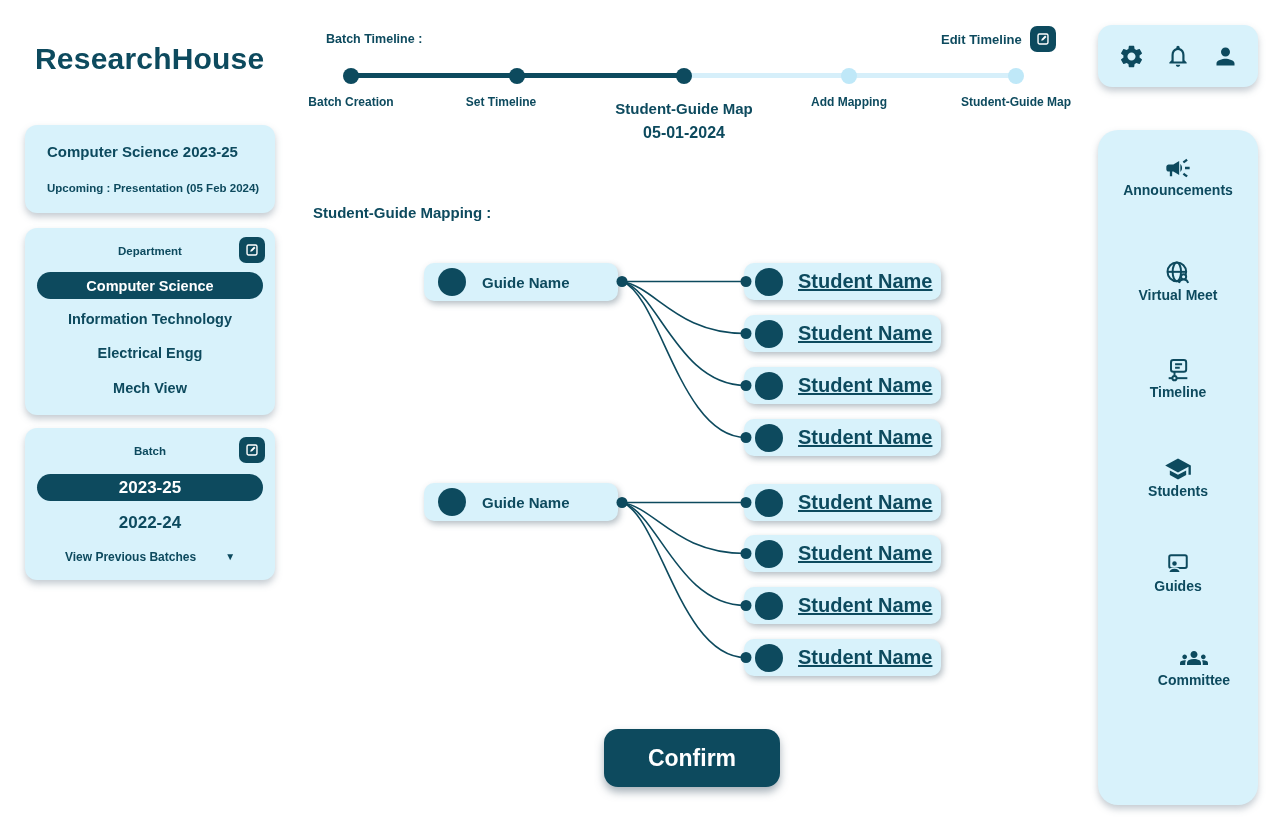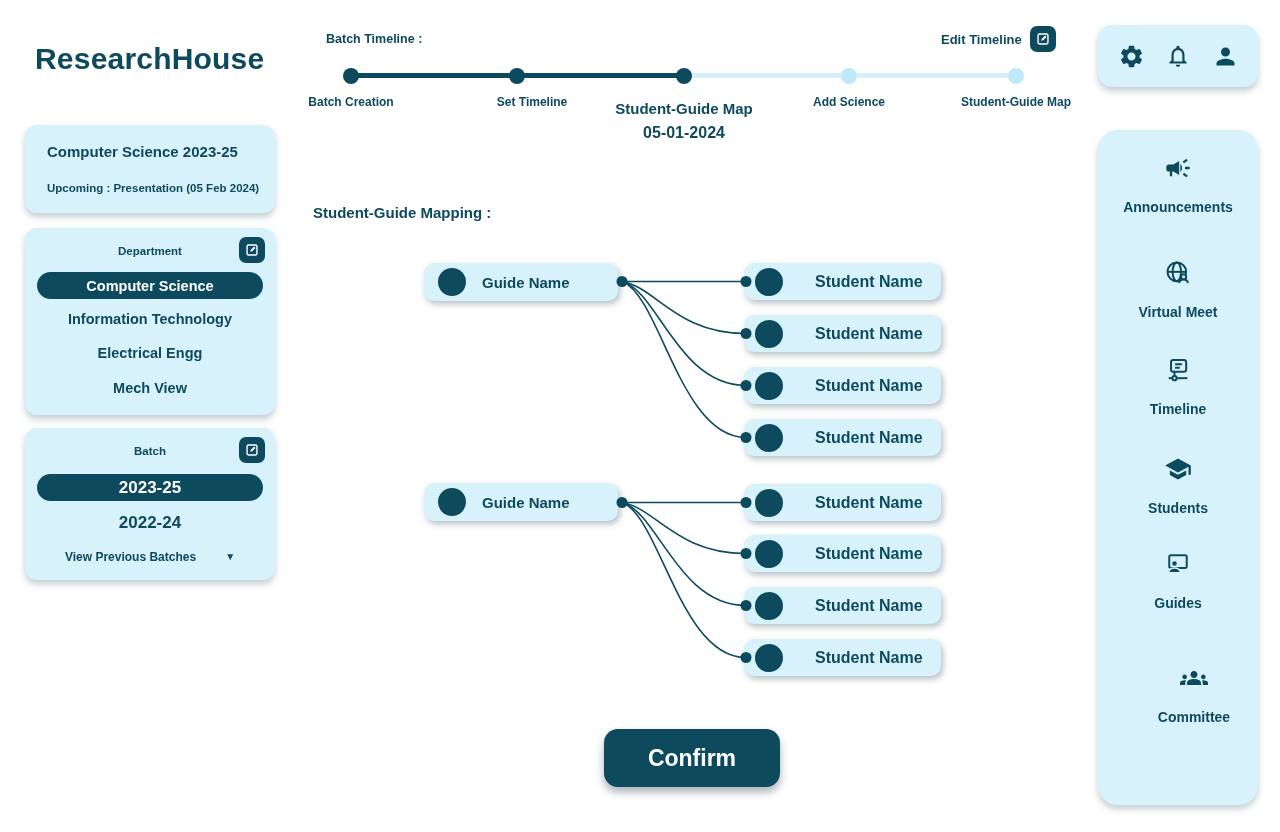--- a/index.html
+++ b/index.html
@@ -54,37 +54,37 @@
 
   
   .node{position:absolute;background:var(--card);border-radius:10px;
         box-shadow:2px 3px 6px rgba(90,110,125,.45);display:flex;align-items:center;cursor:pointer;}
   .guide-node{width:194px;height:38px;}
   .student-node{width:197px;height:37px;}
   .avatar{width:28px;height:28px;border-radius:50%;background:var(--primary);flex:0 0 auto;}
   .guide-node .avatar{margin-left:14px;}
   .student-node .avatar{margin-left:11px;}
   .node-label{margin-left:16px;font-size:15px;white-space:nowrap;}
-  .student-node .node-label{margin-left:32px;font-size:16px;}
+  .student-node .node-label{margin-left:15px;font-size:20px;text-decoration:underline;}
 
   .links{position:absolute;left:0;top:0;width:1280px;height:832px;pointer-events:none;z-index:5;}
 
   .confirm-btn{position:absolute;left:604px;top:729px;width:176px;height:58px;border:none;
                border-radius:14px;background:var(--primary);color:#fff;font-size:23px;
                font-weight:700;font-family:"Liberation Sans",sans-serif;cursor:pointer;
                box-shadow:0 5px 8px rgba(80,100,115,.5);}
 
   
   .icons-card{left:1098px;top:25px;width:160px;height:62px;border-radius:14px;
               display:flex;align-items:center;justify-content:space-evenly;}
   .icon-btn{background:none;border:none;padding:0;color:var(--primary);cursor:pointer;
             width:28px;height:28px;display:flex;align-items:center;justify-content:center;}
   .nav-panel{left:1098px;top:130px;width:160px;height:675px;border-radius:20px;}
   .nav-item{position:absolute;left:0;width:100%;display:flex;flex-direction:column;
-            align-items:center;gap:17px;cursor:pointer;color:var(--primary);}
+            align-items:center;cursor:pointer;color:var(--primary);}
   .nav-item .nav-icon{height:28px;display:flex;align-items:center;justify-content:center;}
   .nav-item .nav-label{font-size:14px;}
   svg{display:block;}
 </style>
 </head>
 <body>
 
 <div class="page">
 
   <div class="logo">ResearchHouse</div>
@@ -137,24 +137,24 @@
 
   <div class="track dark"></div>
   <div class="track light"></div>
   <span class="dot done" style="left:351px;"></span>
   <span class="dot done" style="left:517px;"></span>
   <span class="dot active" style="left:684px;"></span>
   <span class="dot upcoming" style="left:849px;"></span>
   <span class="dot upcoming" style="left:1016px;"></span>
 
   <div class="step-label" style="left:351px;">Batch Creation</div>
-  <div class="step-label" style="left:532px;text-align:right;">Set Timeline</div>
+  <div class="step-label" style="left:501px;text-align:right;">Set Timeline</div>
   <div class="step-label active" style="left:684px;">Student-Guide Map</div>
   <div class="step-date" style="left:684px;">05-01-2024</div>
-  <div class="step-label" style="left:849px;">Add Science</div>
+  <div class="step-label" style="left:849px;">Add Mapping</div>
   <div class="step-label" style="left:1016px;">Student-Guide Map</div>
 
   <div class="map-title">Student-Guide Mapping :</div>
 
   <div class="node guide-node" style="left:424px;top:263px;">
     <span class="avatar"></span>
     <span class="node-label">Guide Name</span>
   </div>
   <div class="node student-node" style="left:744px;top:263px;">
     <span class="avatar"></span>
@@ -283,21 +283,21 @@
       <span class="nav-label">Guides</span>
     </div>
     <div class="nav-item" style="top:325px;">
       <span class="nav-icon">
         <svg width="28" height="28" viewBox="0 0 24 24">
             <path fill="currentColor" d="M5 13.18v4L12 21l7-3.82v-4L12 17l-7-3.82zM12 3L1 9l11 6 9-4.91V17h2V9L12 3z"></path>
           </svg>
       </span>
       <span class="nav-label">Students</span>
     </div>
-    <div class="nav-item" style="top:534px;padding-left:32px;">
+    <div class="nav-item" style="top:514px;padding-left:32px;">
       <span class="nav-icon">
         <svg width="28" height="28" viewBox="0 0 24 24">
             <path fill="currentColor" d="M12 12.75c1.63 0 3.07.39 4.24.9 1.08.48 1.76 1.56 1.76 2.73V18H6v-1.61c0-1.18.68-2.26 1.76-2.73 1.17-.52 2.61-.91 4.24-.91zM4 13c1.1 0 2-.9 2-2s-.9-2-2-2-2 .9-2 2 .9 2 2 2zm1.13 1.1c-.37-.06-.74-.1-1.13-.1-.99 0-1.93.21-2.78.58C.48 14.9 0 15.62 0 16.43V18h4.5v-1.61c0-.83.23-1.61.63-2.29zM20 13c1.1 0 2-.9 2-2s-.9-2-2-2-2 .9-2 2 .9 2 2 2zm4 3.43c0-.81-.48-1.53-1.22-1.85-.85-.37-1.79-.58-2.78-.58-.39 0-.76.04-1.13.1.4.68.63 1.46.63 2.29V18H24v-1.57zM12 6c1.66 0 3 1.34 3 3s-1.34 3-3 3-3-1.34-3-3 1.34-3 3-3z"></path>
           </svg>
       </span>
       <span class="nav-label">Committee</span>
     </div>
   </section>
 
 </div>

